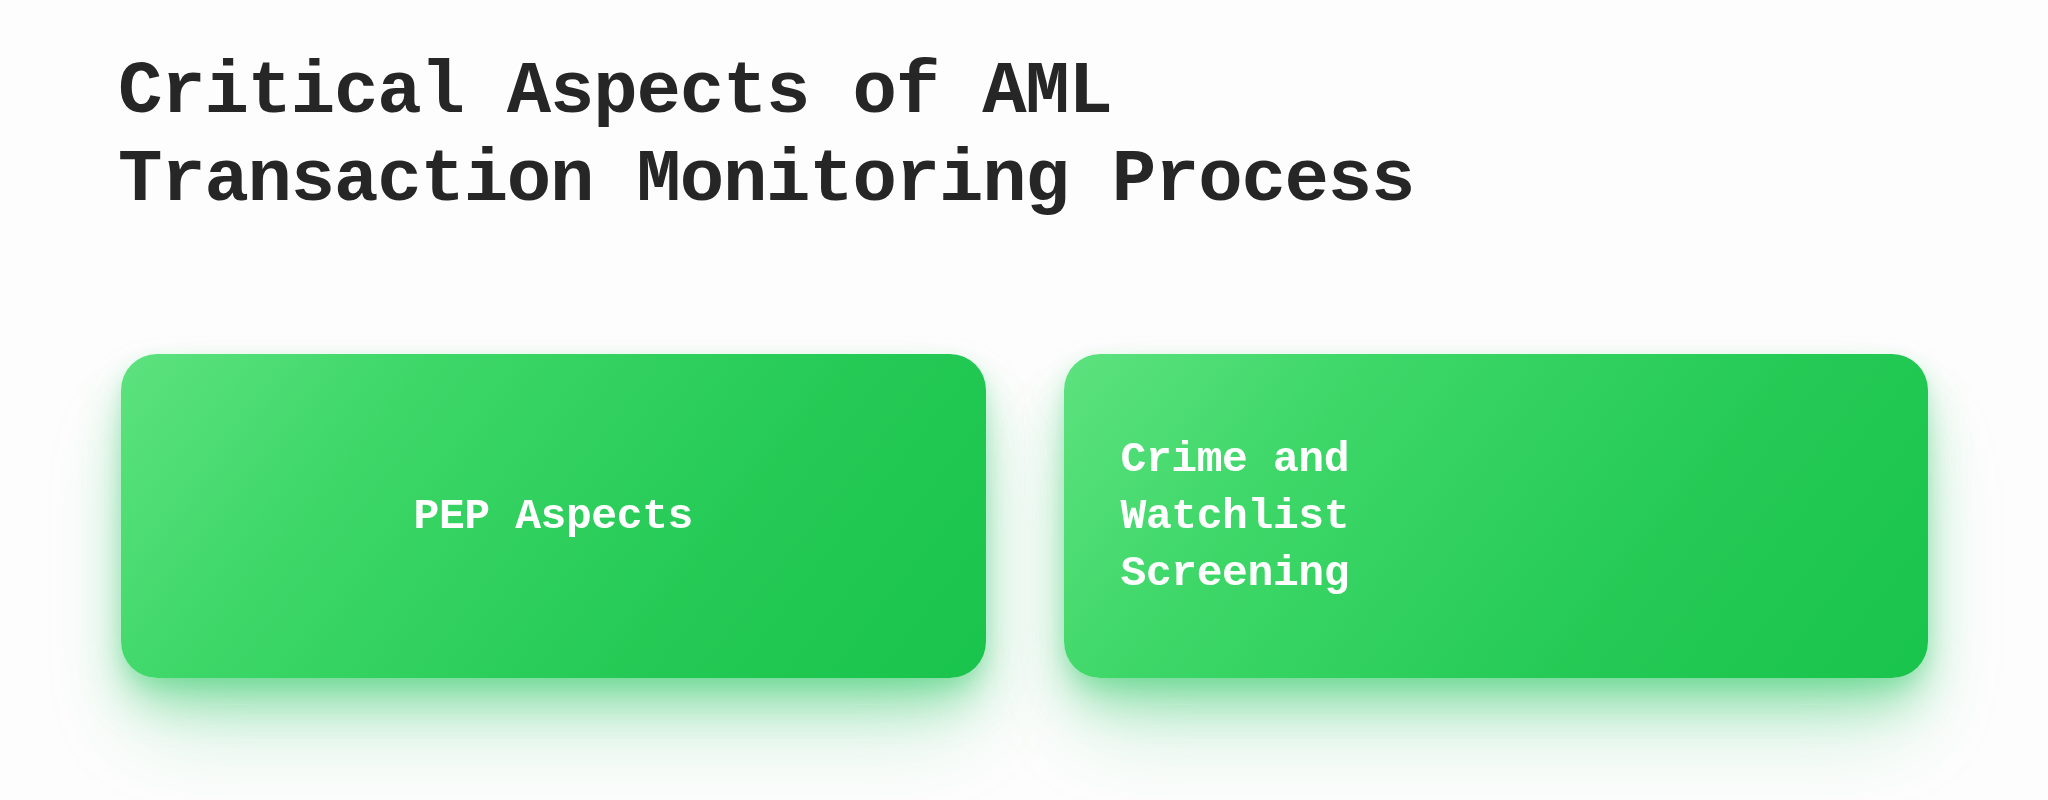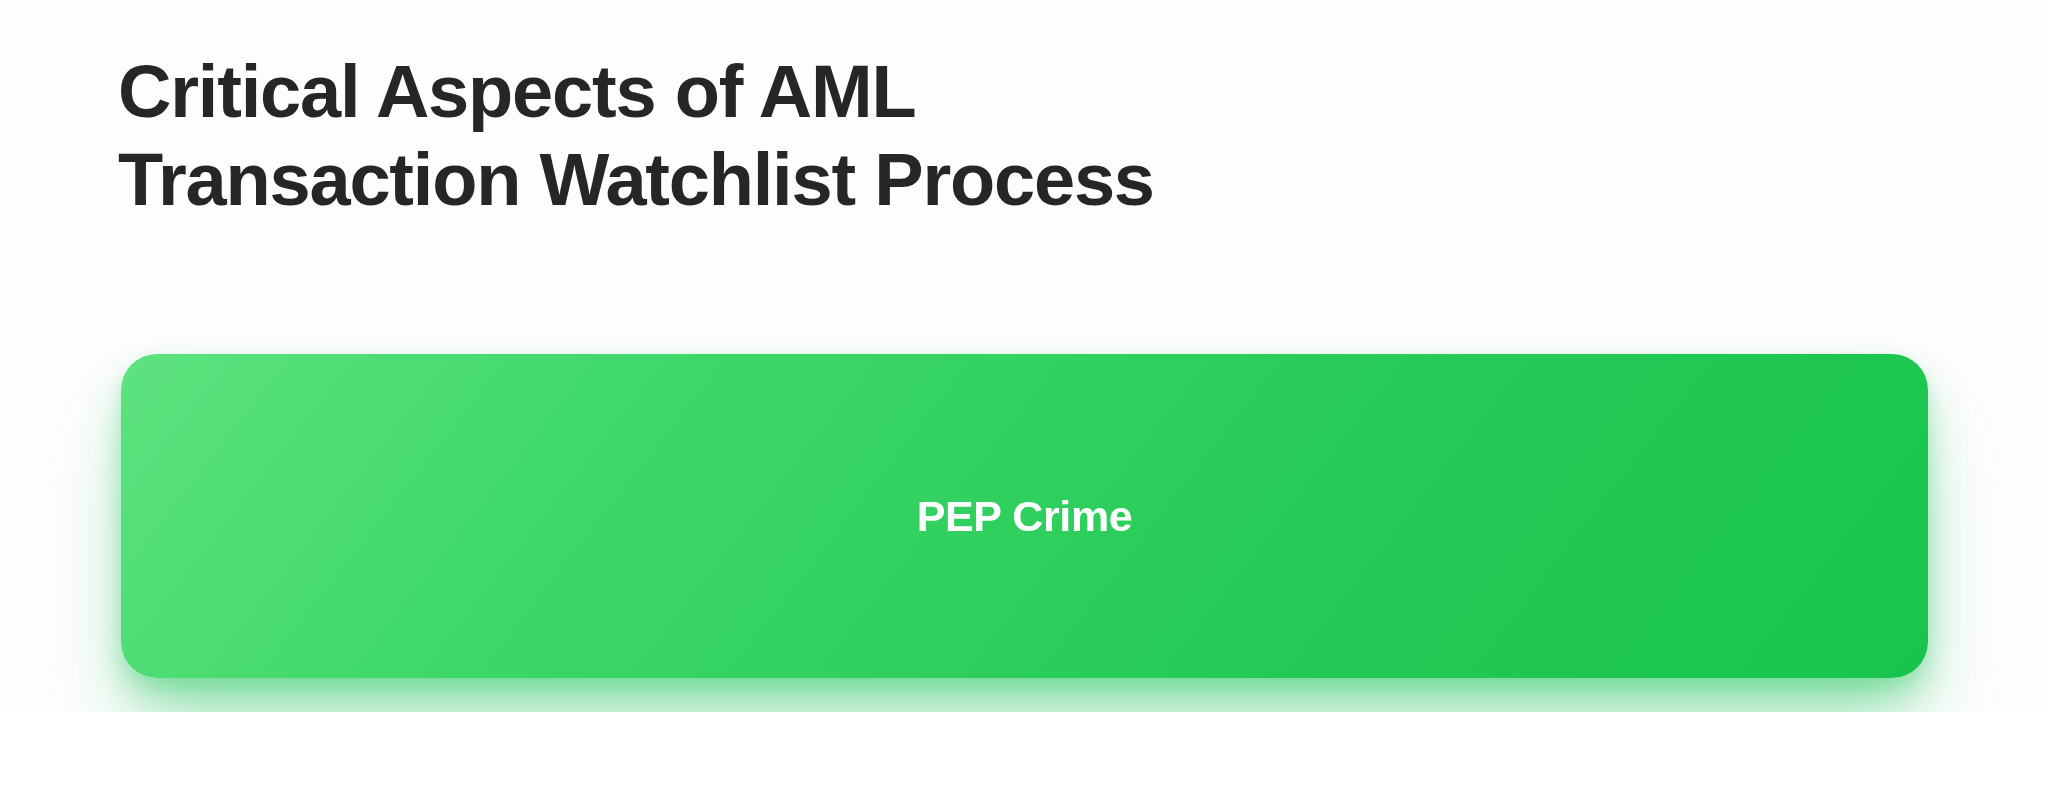--- a/index.html
+++ b/index.html
@@ -10,24 +10,25 @@
     width: 2048px;
     height: 800px;
     background: #ffffff;
     font-family: "Liberation Sans", sans-serif;
     overflow: hidden;
   }
 
   .slide {
     position: relative;
     width: 2048px;
-    height: 712px;
+    height: 800px;
     background: #fdfdfd;
     box-sizing: border-box;
     overflow: hidden;
+    font-family: Liberation Mono, monospace;
   }
 
   
   .title-block {
     position: absolute;
     left: 118px;
     top: 48px;
     width: 1500px;
   }
   .title-line {
@@ -95,26 +96,31 @@
     padding-right: 32px;
   }
 </style>
 </head>
 <body>
 
 <div class="slide">
 
   <div class="title-block">
     <span class="title-line">Critical Aspects of AML</span>
-    <span class="title-line">Transaction Watchlist Process</span>
+    <span class="title-line">Transaction Monitoring Process</span>
   </div>
 
   <div class="cards">
 
     <div class="card card--center">
-      <span class="card-label">PEP Crime</span>
+      <span class="card-label">PEP Aspects</span>
     </div>
 
+    <div class="card card--left">
+      <span class="card-label">Crime and
+Watchlist
+Screening</span>
+    </div>
 
 
   </div>
 
 </div>
 
 </body></html>

